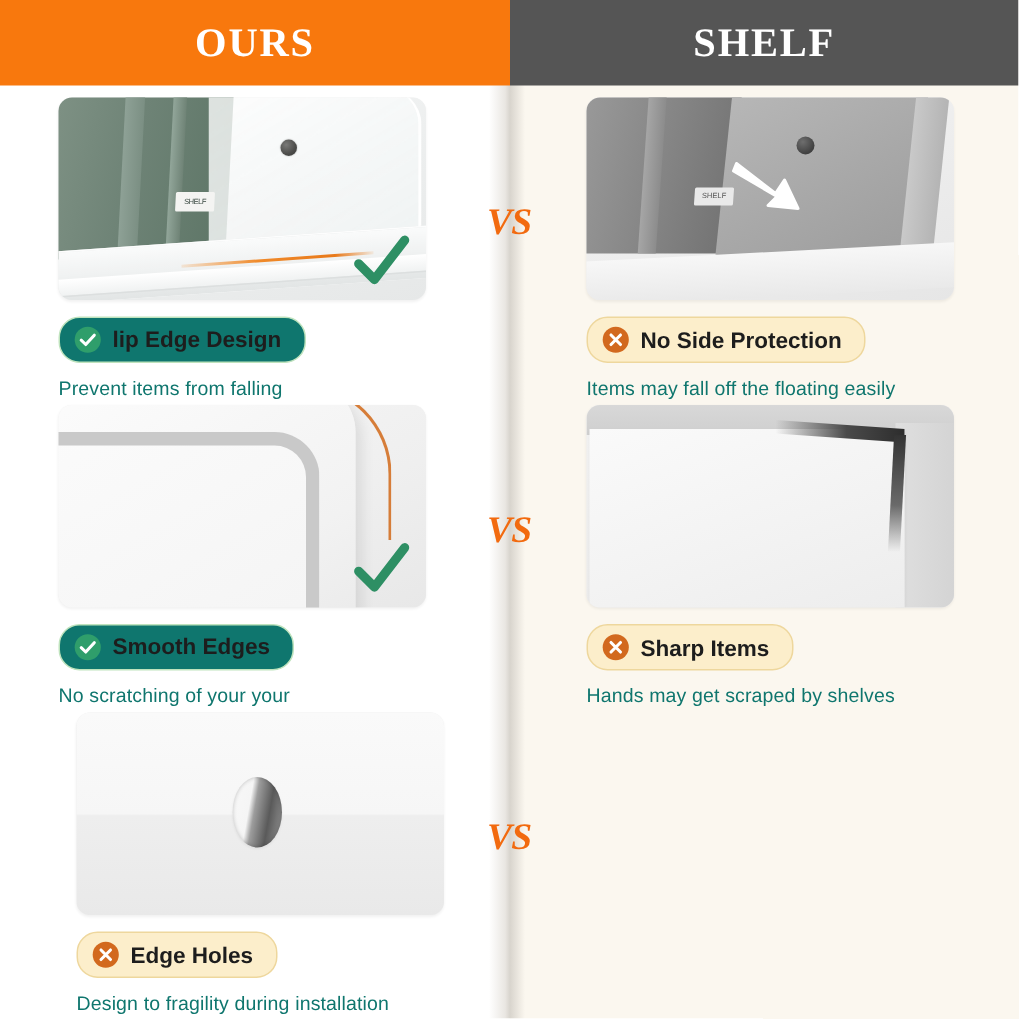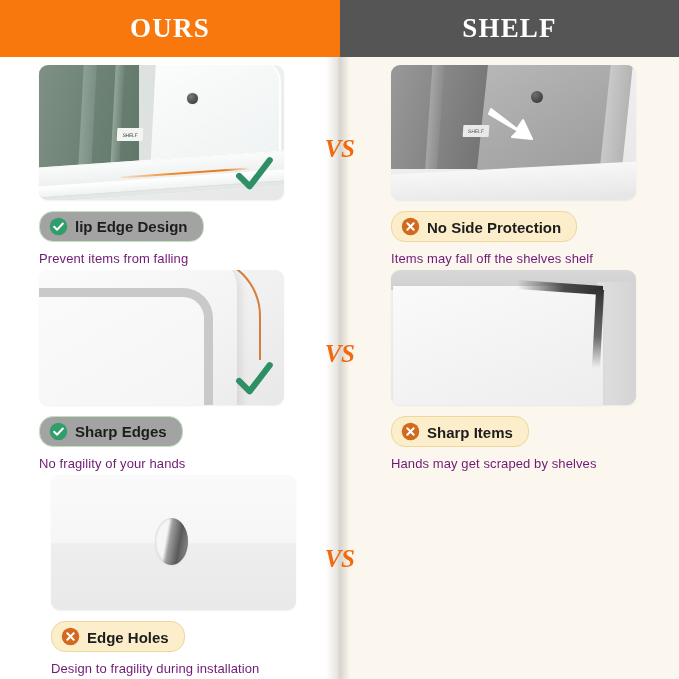--- a/index.html
+++ b/index.html
@@ -408,34 +408,34 @@
     gap: 7px;
     margin-top: 11px;
     padding: 5px 15px 5px 9px;
     border-radius: 14px;
     font-size: 15px;
     font-weight: bold;
     color: #1d1d1d;
     white-space: nowrap;
   }
   .pill.good {
-    background: #a3a3a3;
+    background: #0f766e;
     border: 1px solid #bfe3bd;
   }
   .pill.bad {
     background: #fceecb;
     border: 1px solid #eed79d;
     align-items: flex-end;
   }
   .badge { width: 19px; height: 19px; flex: 0 0 19px; }
 
   .caption {
     margin-top: 9px;
     font-size: 13px;
-    color: #701a75;
+    color: #0f766e;
     letter-spacing: 0.1px;
   }
 </style>
 </head>
 <body>
 
 <div class="infographic">
 
   <div class="bg-layer">
     <div class="col-bg-left"></div>
@@ -492,21 +492,21 @@
             <path d="M4 4 L30 24 L36 15 L45 34 L25 32 L31 26 L2 9 Z" fill="#ffffff" stroke="#ffffff" stroke-width="2" stroke-linejoin="round"></path>
           </svg>
         </div>
         <div class="pill bad">
           <svg class="badge" viewBox="0 0 24 24">
             <circle cx="12" cy="12" r="11" fill="#d2691e"></circle>
             <path d="M8 8 L16 16 M16 8 L8 16" fill="none" stroke="#ffffff" stroke-width="2.6" stroke-linecap="round"></path>
           </svg>
           <span>No Side Protection</span>
         </div>
-        <div class="caption">Items may fall off the shelves shelf</div>
+        <div class="caption">Items may fall off the floating easily</div>
       </div>
 
       <div class="vs">
         <span>VS</span>
       </div>
     </div>
 
     <div class="row">
 
       <div class="panel left">
@@ -517,23 +517,23 @@
           <div class="r2l-arc"></div>
           <svg class="tick" viewBox="0 0 48 48">
             <path d="M7 25 L19 37 L42 7" fill="none" stroke="#2e8f64" stroke-width="7" stroke-linecap="round" stroke-linejoin="round"></path>
           </svg>
         </div>
         <div class="pill good">
           <svg class="badge" viewBox="0 0 24 24">
             <circle cx="12" cy="12" r="11" fill="#2f9e6b"></circle>
             <path d="M6.5 12.4 L10.3 16 L17.5 8.2" fill="none" stroke="#ffffff" stroke-width="2.6" stroke-linecap="round" stroke-linejoin="round"></path>
           </svg>
-          <span>Sharp Edges</span>
-        </div>
-        <div class="caption">No fragility of your hands</div>
+          <span>Smooth Edges</span>
+        </div>
+        <div class="caption">No scratching of your your</div>
       </div>
 
       <div class="panel right">
         <div class="photo gray">
           <div class="r2r-bg"></div>
           <div class="r2r-top"></div>
           <div class="r2r-right"></div>
           <div class="r2r-face"></div>
           <div class="r2r-sharp1"></div>
           <div class="r2r-sharp2"></div>

